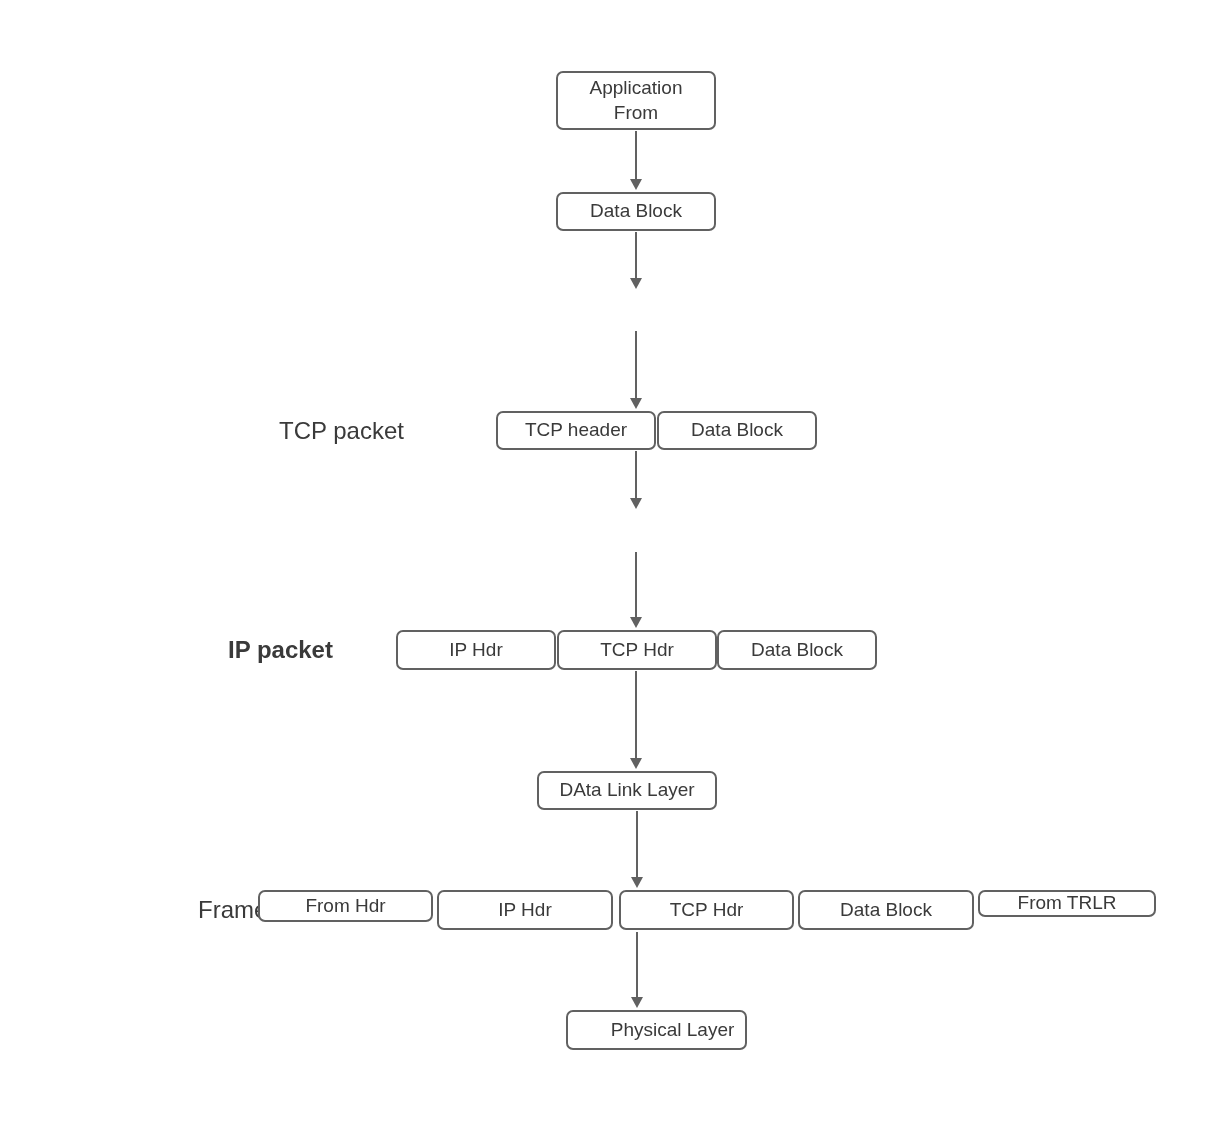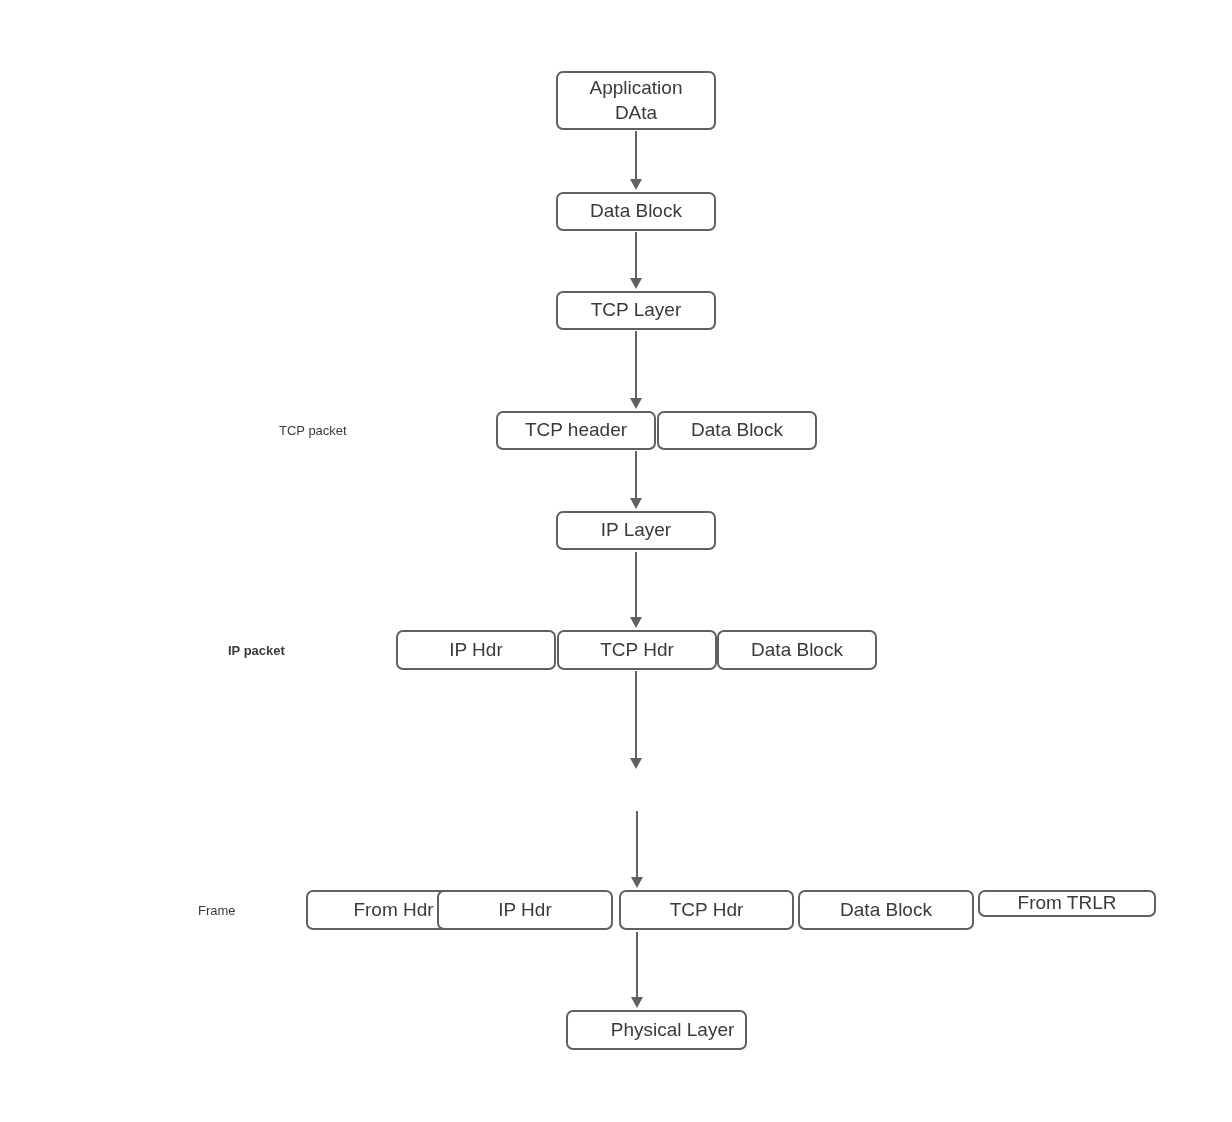--- a/index.html
+++ b/index.html
@@ -30,21 +30,21 @@
     justify-content:center;
     text-align:center;
     font-size:19px;
     line-height:1.3;
     padding:2px 8px;
   }
   .row-label{
     position:absolute;
     display:flex;
     align-items:center;
-    font-size:13px;
+    font-size:24px;
     white-space:nowrap;
   }
   .arrow{
     position:absolute;
     width:2px;
     background:var(--arrow);
   }
   .arrow::after{
     content:"";
     position:absolute;
@@ -58,37 +58,36 @@
 </style>
 </head>
 <body>
 
 <div class="canvas">
 
   <div class="row-label" style="left:279px;top:411px;height:39px;">TCP packet</div>
   <div class="row-label" style="left:228px;top:630px;height:40px;font-weight:bold;">IP packet</div>
   <div class="row-label" style="left:166px;top:890px;height:40px;margin-left:32px;">Frame</div>
 
-  <div class="node" style="left:556px;top:71px;width:160px;height:59px;">Application DAta</div>
+  <div class="node" style="left:556px;top:71px;width:160px;height:59px;">Application From</div>
 
   <div class="node" style="left:556px;top:192px;width:160px;height:39px;">Data Block</div>
 
-  <div class="node" style="left:556px;top:291px;width:160px;height:39px;">TCP Layer</div>
 
   <div class="node" style="left:496px;top:411px;width:160px;height:39px;">TCP header</div>
   <div class="node" style="left:657px;top:411px;width:160px;height:39px;">Data Block</div>
 
-  <div class="node" style="left:556px;top:511px;width:160px;height:39px;">IP Layer</div>
 
   <div class="node" style="left:396px;top:630px;width:160px;height:40px;">IP Hdr</div>
   <div class="node" style="left:557px;top:630px;width:160px;height:40px;">TCP Hdr</div>
   <div class="node" style="left:717px;top:630px;width:160px;height:40px;">Data Block</div>
 
+  <div class="node" style="left:537px;top:771px;width:180px;height:39px;">DAta Link Layer</div>
 
-  <div class="node" style="left:258px;top:890px;width:175px;height:40px;margin-left:48px;">From Hdr</div>
+  <div class="node" style="left:258px;top:890px;width:175px;height:32px;">From Hdr</div>
   <div class="node" style="left:437px;top:890px;width:176px;height:40px;">IP Hdr</div>
   <div class="node" style="left:619px;top:890px;width:175px;height:40px;">TCP Hdr</div>
   <div class="node" style="left:798px;top:890px;width:176px;height:40px;">Data Block</div>
   <div class="node" style="left:978px;top:890px;width:178px;height:27px;">From TRLR</div>
 
   <div class="node" style="left:566px;top:1010px;width:181px;height:40px;padding-left:40px;">Physical Layer</div>
 
   <div class="arrow" style="left:635px;top:131px;height:48px;"></div>
   <div class="arrow" style="left:635px;top:232px;height:46px;"></div>
   <div class="arrow" style="left:635px;top:331px;height:67px;"></div>

